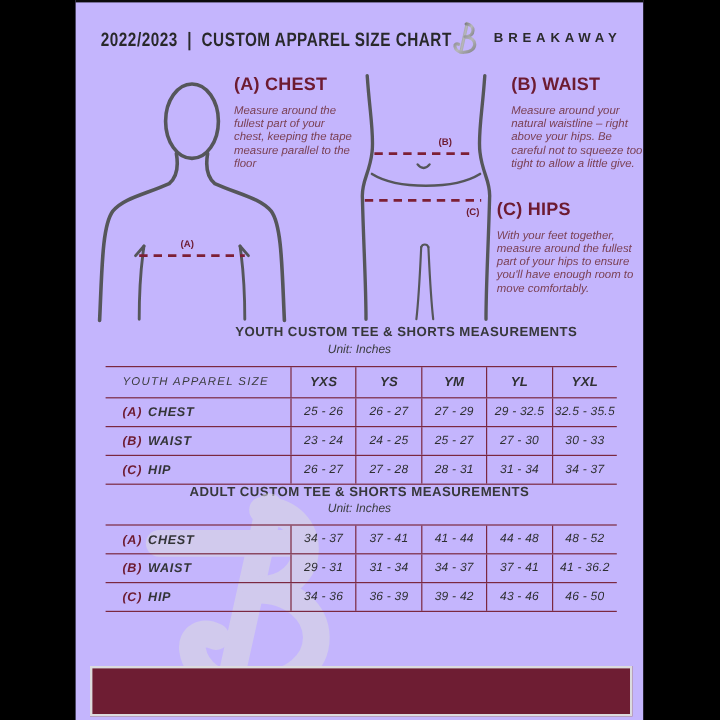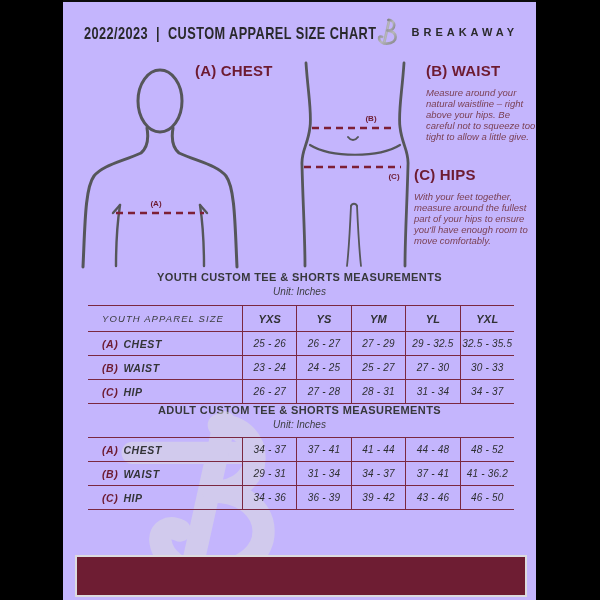--- a/index.html
+++ b/index.html
@@ -24,21 +24,21 @@
   .instr.b{left:363px;top:62px;width:112px;}
   .instr.c{left:351px;top:166px;width:114px;}
 
   .figures{position:absolute;left:0;top:55px;}
 
   
   .section-title{position:absolute;left:0;width:100%;text-align:center;font-size:11px;
     font-weight:bold;color:#37383b;letter-spacing:.4px;}
   .section-unit{position:absolute;left:0;width:100%;text-align:center;font-size:10px;
     font-style:italic;color:#3c3d40;}
-  .yt-title{top:271px;} .yt-unit{top:286px;}
+  .yt-title{top:271px;padding-left:39px;} .yt-unit{top:286px;}
   .at-title{top:404px;} .at-unit{top:419px;}
 
   
   .size-table{position:absolute;left:25px;width:426px;border-top:1.2px solid #7b2840;z-index:2;}
   .yt-table{top:305px;} .at-table{top:437px;}
   .tr{display:flex;border-bottom:1.2px solid #7b2840;}
   .tr.head{height:25px;} .tr.row{height:23px;}
   .td{flex:1 1 0;display:flex;align-items:center;justify-content:center;
     border-left:1.2px solid #7b2840;font-size:10px;color:#2e2f32;letter-spacing:.2px;font-style:italic;}
   .td.c0{flex:0 0 140px;justify-content:flex-start;padding-left:14px;border-left:none;}
@@ -74,20 +74,21 @@
           <path d="M19.5,4 L13.5,31"></path>
           <path d="M18.5,4.5 C27,4.5 27.5,16.5 17.5,16.5"></path>
           <path d="M17.5,16.5 C29,16.5 30.5,30.5 16.5,31 C11.5,31.2 8.5,28.5 8,25.5 C7.7,23.5 9.5,22.5 11.5,23.5"></path>
         </g>
       </svg>
       <span class="brand-name">BREAKAWAY</span>
     </div>
 
     <div class="instr a">
       <h3>(A) CHEST</h3>
+      <p>Measure around the fullest part of your chest, keeping the tape measure parallel to the floor</p>
     </div>
     <div class="instr b">
       <h3>(B) WAIST</h3>
       <p>Measure around your natural waistline – right above your hips. Be careful not to squeeze too tight to allow a little give.</p>
     </div>
     <div class="instr c">
       <h3>(C) HIPS</h3>
       <p>With your feet together, measure around the fullest part of your hips to ensure you'll have enough room to move comfortably.</p>
     </div>
 

